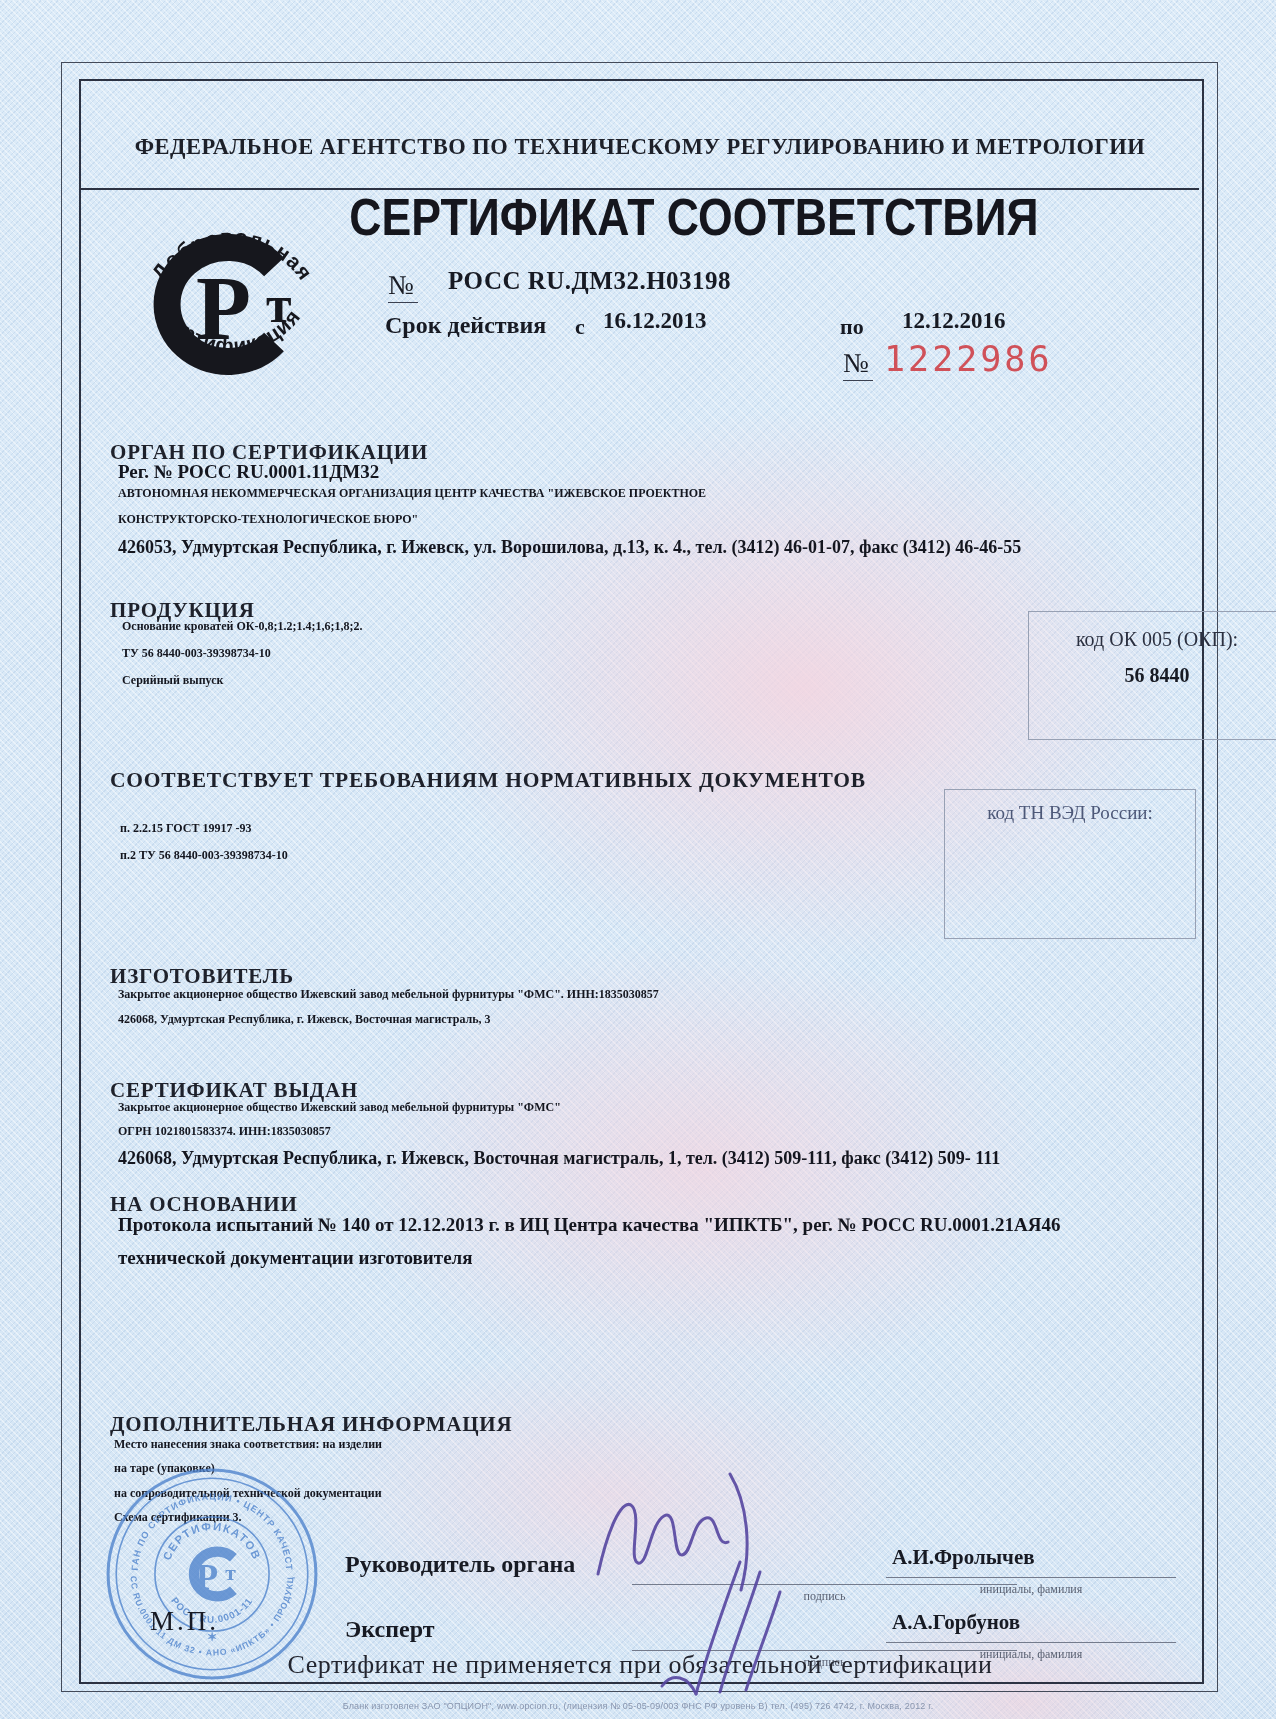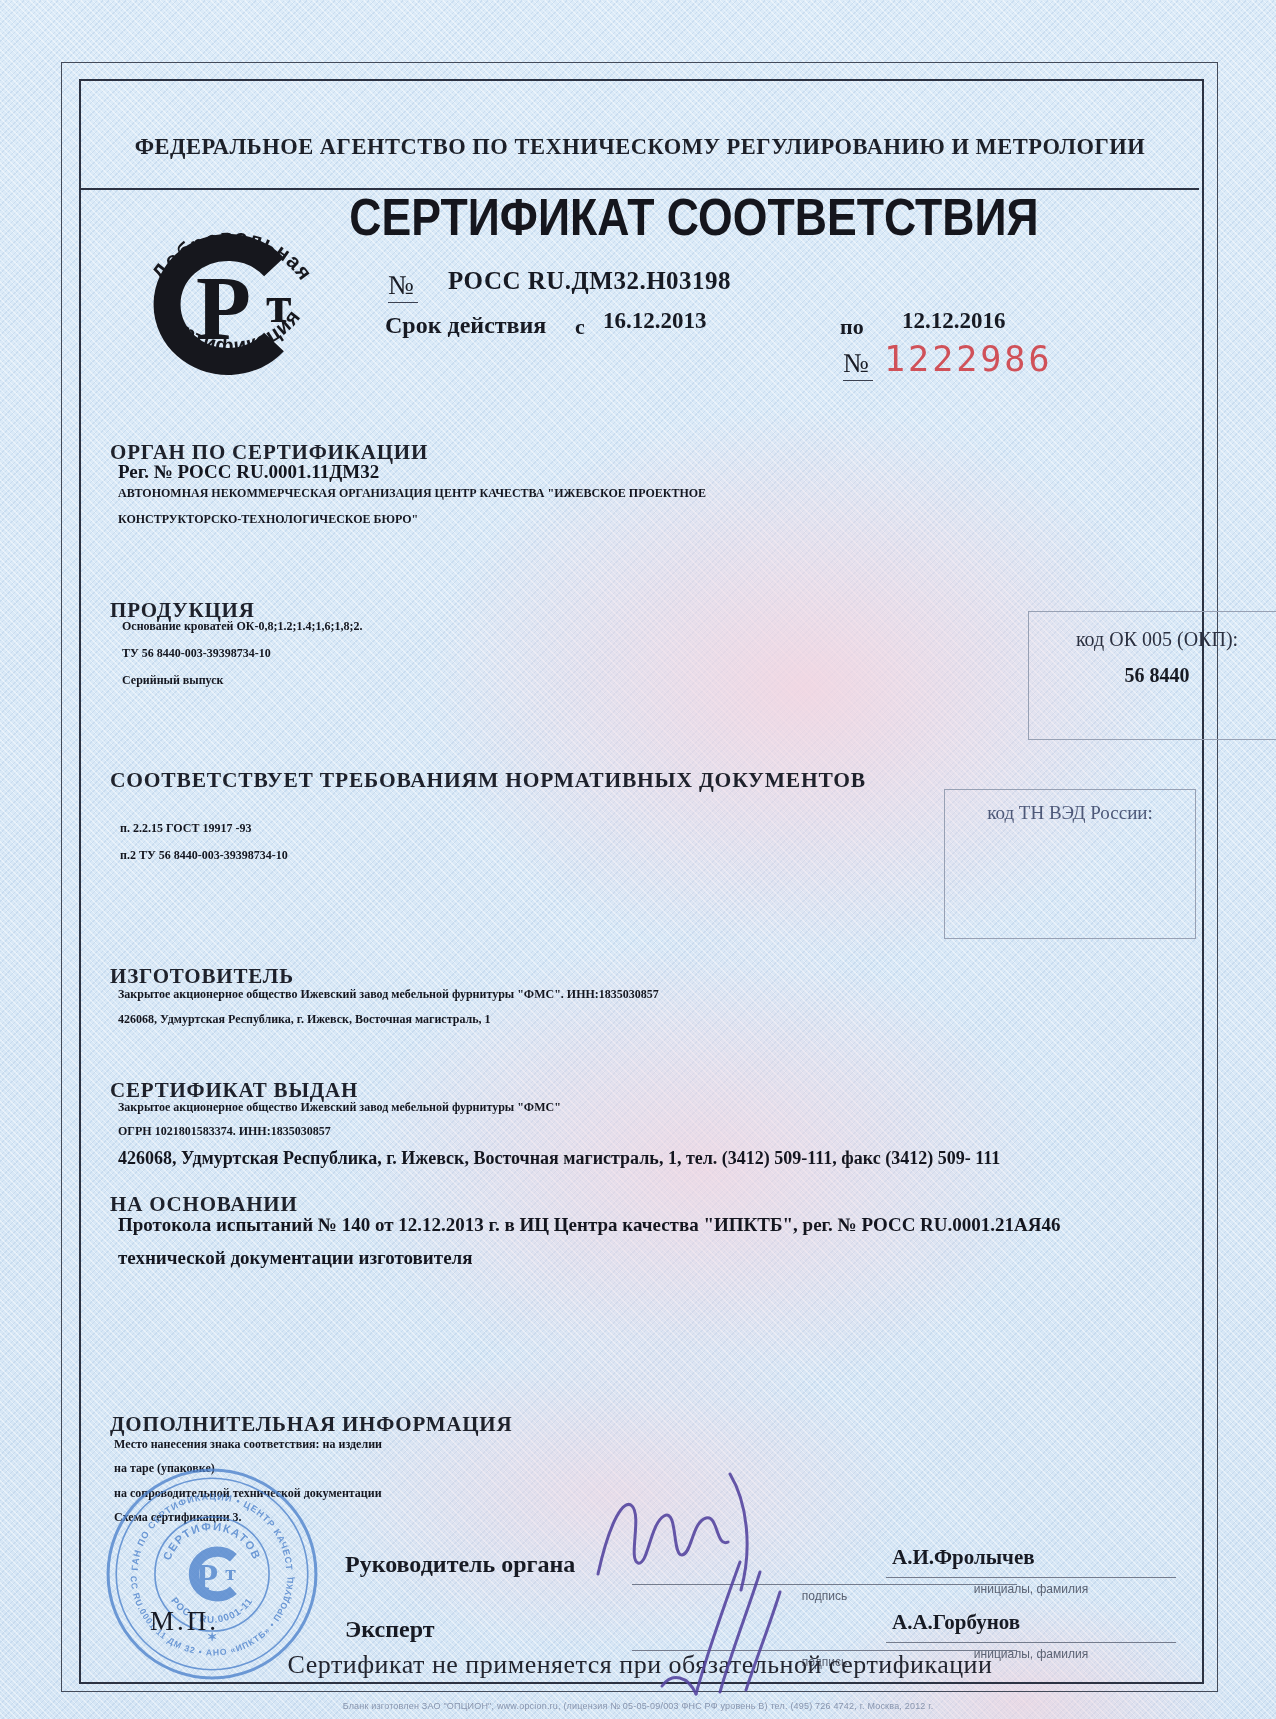--- a/index.html
+++ b/index.html
@@ -19,21 +19,21 @@
   .f-inner{left:79px;top:79px;width:1121px;height:1601px;border:2.6px solid #2c3242;}
   .hline{position:absolute;background:#2c3242;}
   .sys{left:80px;top:88px;width:1120px;text-align:center;font-size:30px;font-weight:600;letter-spacing:7px;color:#23262f;}
   .agency{left:80px;top:134px;width:1120px;text-align:center;font-size:22.5px;font-weight:700;letter-spacing:.5px;color:#1d2029;}
   .doctitle{left:318px;top:186px;width:752px;text-align:center;font-family:"Liberation Sans",sans-serif;
     font-size:46px;font-weight:800;color:#15161d;transform:scale(.97,1.14);transform-origin:center top;letter-spacing:0;}
   .h{position:absolute;white-space:nowrap;font-size:21px;font-weight:600;letter-spacing:.8px;color:#1e212b;}
   .t{position:absolute;white-space:nowrap;font-size:12px;font-weight:700;color:#14161f;}
   .box{position:absolute;border:1.2px solid #97a0b3;}
   .box .bl{position:absolute;left:0;width:100%;text-align:center;white-space:nowrap;}
-  .smallcap{font-family:Liberation Sans, sans-serif;font-size:12px;color:#5a6172;}
+  .smallcap{font-family:Liberation Serif, serif;font-size:12px;color:#5a6172;}
   .sigline{position:absolute;border-top:1.4px solid #747b8c;}
   .note{left:180px;top:1650px;width:920px;text-align:center;font-size:26px;color:#23252f;letter-spacing:.5px;}
   .blankinfo{left:0;top:1701px;width:1276px;text-align:center;font-family:"Liberation Sans",sans-serif;
     font-size:9px;color:#8894ad;letter-spacing:.2px;}
   .rednum{font-family:"DejaVu Sans Mono",monospace;font-size:35px;color:#d05159;letter-spacing:3px;}
   .nolabel{font-size:27px;color:#191c25;border-bottom:1.5px solid #3a4050;padding:0 4px 1px 0;}
   .mp{left:150px;top:1606px;font-size:27px;letter-spacing:3px;color:#171923;z-index:5;}
   svg{position:absolute;}
   .z2{z-index:2}.z3{z-index:3}.z4{z-index:4}
 </style>
@@ -75,20 +75,21 @@
   <div class="abs z2" style="left:840px;top:314px;font-size:22px;font-weight:700;">по</div>
   <div class="abs z2" style="left:902px;top:308px;font-size:23px;font-weight:700;">12.12.2016</div>
 
   <span class="abs nolabel z2" style="left:843px;top:348px;">№</span>
   <div class="abs rednum z2" style="left:884px;top:339px;">1222986</div>
 
   <div class="h z2" style="left:110px;top:440px;">ОРГАН ПО СЕРТИФИКАЦИИ</div>
   <div class="t z2" style="left:118px;top:461px;font-size:19px;">Рег. № РОСС RU.0001.11ДМ32</div>
   <div class="t z2" style="left:118px;top:486px;">АВТОНОМНАЯ НЕКОММЕРЧЕСКАЯ ОРГАНИЗАЦИЯ ЦЕНТР КАЧЕСТВА "ИЖЕВСКОЕ ПРОЕКТНОЕ</div>
   <div class="t z2" style="left:118px;top:512px;">КОНСТРУКТОРСКО-ТЕХНОЛОГИЧЕСКОЕ БЮРО"</div>
+  <div class="t z2" style="left:118px;top:537px;font-size:18px;">426053, Удмуртская Республика, г. Ижевск, ул. Ворошилова, д.13, к. 4., тел. (3412) 46-01-07, факс (3412) 46-46-55</div>
 
   <div class="h z2" style="left:110px;top:598px;">ПРОДУКЦИЯ</div>
   <div class="t z2" style="left:122px;top:619px;">Основание кроватей ОК-0,8;1.2;1.4;1,6;1,8;2.</div>
   <div class="t z2" style="left:122px;top:646px;">ТУ 56 8440-003-39398734-10</div>
   <div class="t z2" style="left:122px;top:673px;">Серийный выпуск</div>
 
   <div class="box z2" style="left:984px;top:611px;width:256px;height:127px;margin-left:44px;">
     <div class="bl" style="top:16px;font-size:20px;color:#2b3040;">код ОК 005 (ОКП):</div>
     <div class="bl" style="top:52px;font-size:20px;font-weight:700;font-family:Liberation Serif, serif;">56 8440</div>
   </div>
@@ -96,21 +97,21 @@
   <div class="h z2" style="left:110px;top:768px;font-size:21.5px;">СООТВЕТСТВУЕТ ТРЕБОВАНИЯМ НОРМАТИВНЫХ ДОКУМЕНТОВ</div>
   <div class="t z2" style="left:120px;top:821px;">п. 2.2.15 ГОСТ 19917 -93</div>
   <div class="t z2" style="left:120px;top:848px;">п.2 ТУ 56 8440-003-39398734-10</div>
 
   <div class="box z2" style="left:944px;top:789px;width:250px;height:148px;">
     <div class="bl" style="top:12px;font-size:19px;color:#4d5878;">код ТН ВЭД России:</div>
   </div>
 
   <div class="h z2" style="left:110px;top:964px;">ИЗГОТОВИТЕЛЬ</div>
   <div class="t z2" style="left:118px;top:987px;">Закрытое акционерное общество Ижевский завод мебельной фурнитуры "ФМС". ИНН:1835030857</div>
-  <div class="t z2" style="left:118px;top:1012px;">426068, Удмуртская Республика, г. Ижевск, Восточная магистраль, 1</div>
+  <div class="t z2" style="left:118px;top:1012px;">426068, Удмуртская Республика, г. Ижевск, Восточная магистраль, 3</div>
 
   <div class="h z2" style="left:110px;top:1078px;">СЕРТИФИКАТ ВЫДАН</div>
   <div class="t z2" style="left:118px;top:1100px;">Закрытое акционерное общество Ижевский завод мебельной фурнитуры "ФМС"</div>
   <div class="t z2" style="left:118px;top:1124px;">ОГРН 1021801583374. ИНН:1835030857</div>
   <div class="t z2" style="left:118px;top:1148px;font-size:18px;">426068, Удмуртская Республика, г. Ижевск, Восточная магистраль, 1, тел. (3412) 509-111, факс (3412) 509- 111</div>
 
   <div class="h z2" style="left:110px;top:1192px;">НА ОСНОВАНИИ</div>
   <div class="t z2" style="left:118px;top:1214px;font-size:19px;">Протокола испытаний № 140 от 12.12.2013 г. в ИЦ Центра качества "ИПКТБ", рег. № РОСС RU.0001.21АЯ46</div>
   <div class="t z2" style="left:118px;top:1240px;font-size:19px;margin-top:7px;">технической документации изготовителя</div>
 

